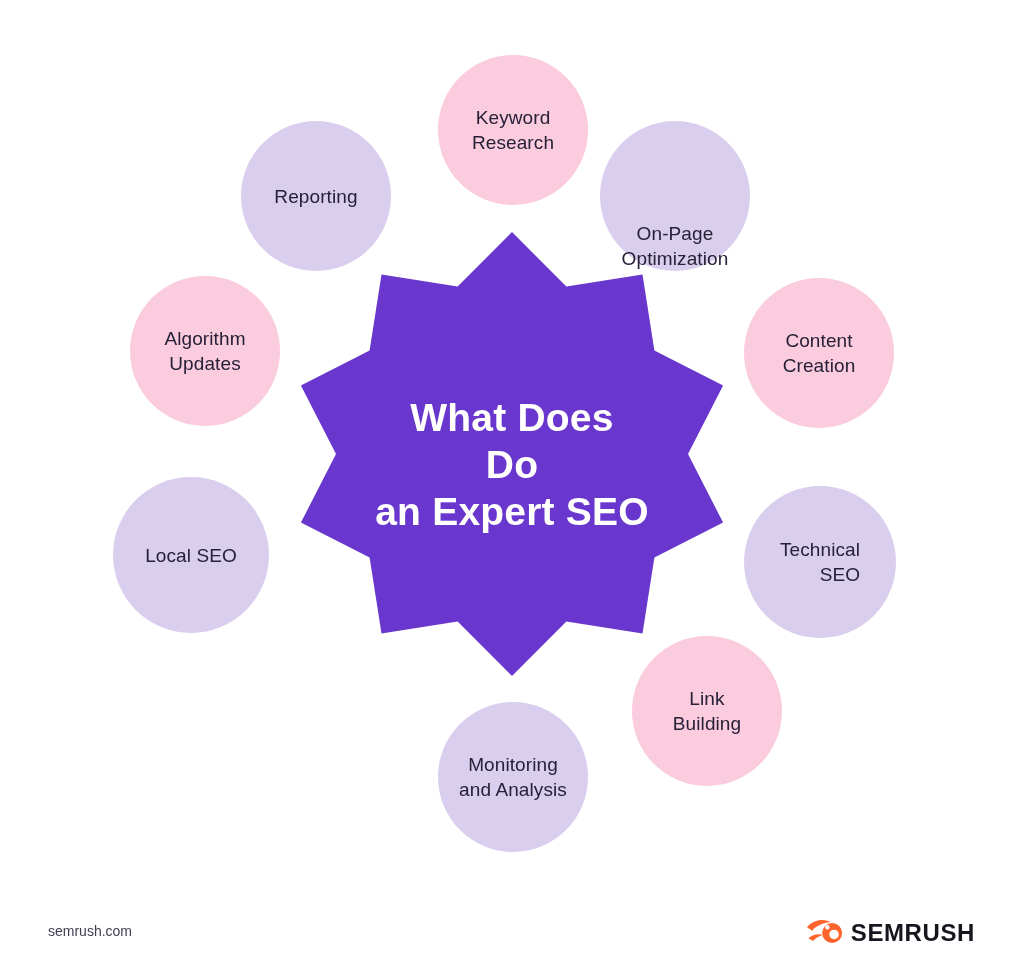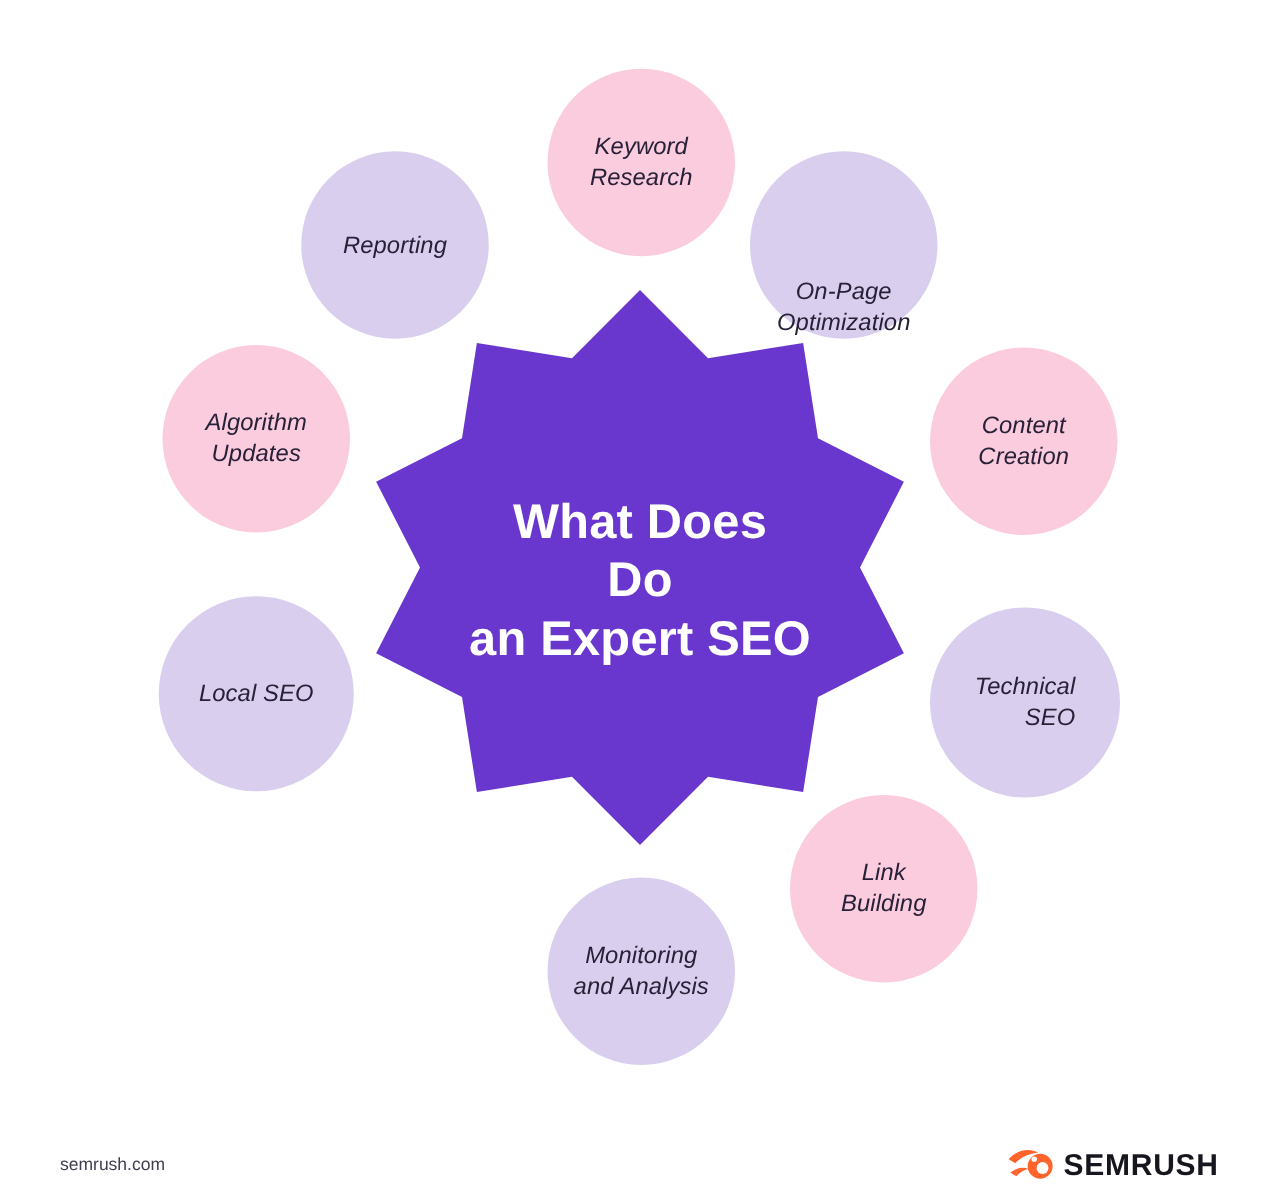--- a/index.html
+++ b/index.html
@@ -26,34 +26,33 @@
   .node{
     position:absolute;
     width:150px;height:150px;
     border-radius:50%;
     display:flex;align-items:center;justify-content:center;
     text-align:center;
     color:var(--c-node-text);
     font-size:19px;
     line-height:25px;
     letter-spacing:.1px;
-    font-style:italic;
   }
   .node span{white-space:pre-line;}
   .pink{background:var(--c-pink);}
   .lavender{background:var(--c-lavender);}
 
   .n1 {left:438px;top:55px;}
   .n2 {left:600px;top:121px;align-items:flex-end;}
   .n3 {left:744px;top:278px;}
   .n4 {left:744px;top:486px;width:152px;height:152px;text-align:right;}
   .n5 {left:632px;top:636px;}
   .n6 {left:438px;top:702px;}
   .n7 {left:242px;top:636px;}
-  .n8 {left:127px;top:477px;width:156px;height:156px;}
+  .n8 {left:113px;top:477px;width:156px;height:156px;}
   .n9 {left:130px;top:276px;}
   .n10{left:241px;top:121px;}
 
   
   .star-svg{position:absolute;left:290px;top:232px;width:444px;height:444px;}
   .star-svg polygon{fill:var(--c-star);}
 
   .star-title{
     position:absolute;
     left:332px;top:394px;width:360px;

